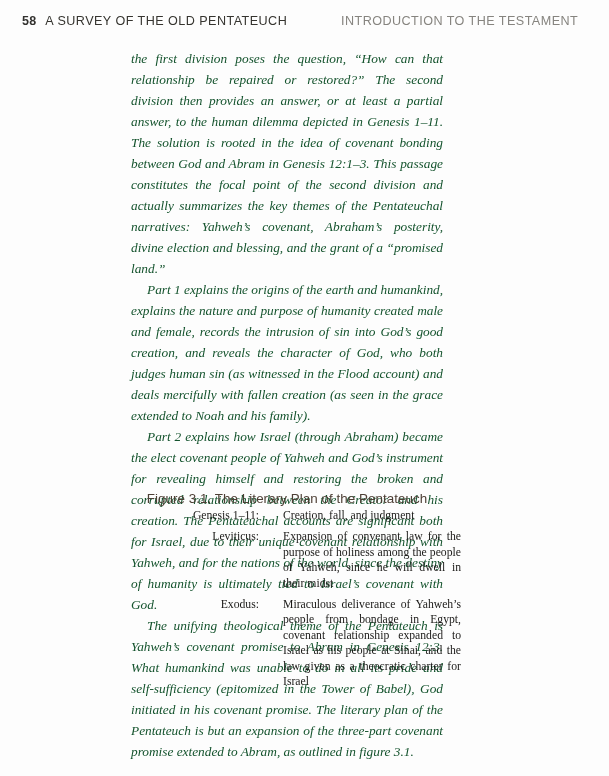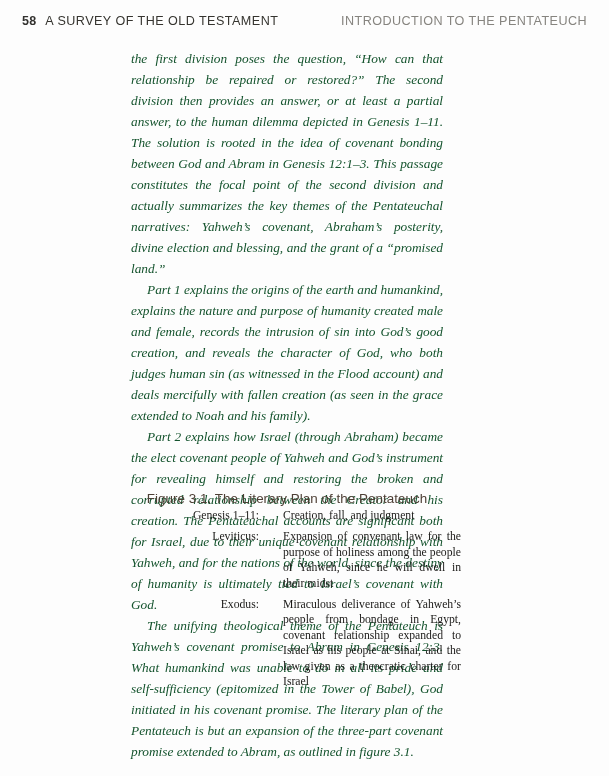--- a/index.html
+++ b/index.html
@@ -138,23 +138,23 @@
   }
 </style>
 </head>
 <body>
 
 <div class="page">
 
   <div class="running-head">
     <div class="rh-left">
       <span class="folio">58</span>
-      <span class="rh-title-left">A SURVEY OF THE OLD TESTAMENT</span>
+      <span class="rh-title-left">A SURVEY OF THE OLD PENTATEUCH</span>
     </div>
-    <div class="rh-right">INTRODUCTION TO THE PENTATEUCH</div>
+    <div class="rh-right">INTRODUCTION TO THE TESTAMENT</div>
   </div>
 
   <div class="text-column">
     <p class="body-par">the first division poses the question, “How can that relationship be repaired or restored?” The second division then provides an answer, or at least a partial answer, to the human dilemma depicted in Genesis 1–11. The solution is rooted in the idea of covenant bonding between God and Abram in Genesis 12:1–3. This passage constitutes the focal point of the second division and actually summarizes the key themes of the Pentateuchal narratives: Yahweh’s covenant, Abraham’s posterity, divine election and blessing, and the grant of a “promised land.”</p>
     <p class="body-par indent">Part 1 explains the origins of the earth and humankind, explains the nature and purpose of humanity created male and female, records the intrusion of sin into God’s good creation, and reveals the character of God, who both judges human sin (as witnessed in the Flood account) and deals mercifully with fallen creation (as seen in the grace extended to Noah and his family).</p>
     <p class="body-par indent">Part 2 explains how Israel (through Abraham) became the elect covenant people of Yahweh and God’s instrument for revealing himself and restoring the broken and corrupted relationship between the Creator and his creation. The Pentateuchal accounts are significant both for Israel, due to their unique covenant relationship with Yahweh, and for the nations of the world, since the destiny of humanity is ultimately tied to Israel’s covenant with God.</p>
     <p class="body-par indent">The unifying theological theme of the Pentateuch is Yahweh’s covenant promise to Abram in Genesis 12:3. What humankind was unable to do in all its pride and self-sufficiency (epitomized in the Tower of Babel), God initiated in his covenant promise. The literary plan of the Pentateuch is but an expansion of the three-part covenant promise extended to Abram, as outlined in figure 3.1.</p>
   </div>
 
   <div class="figure">

